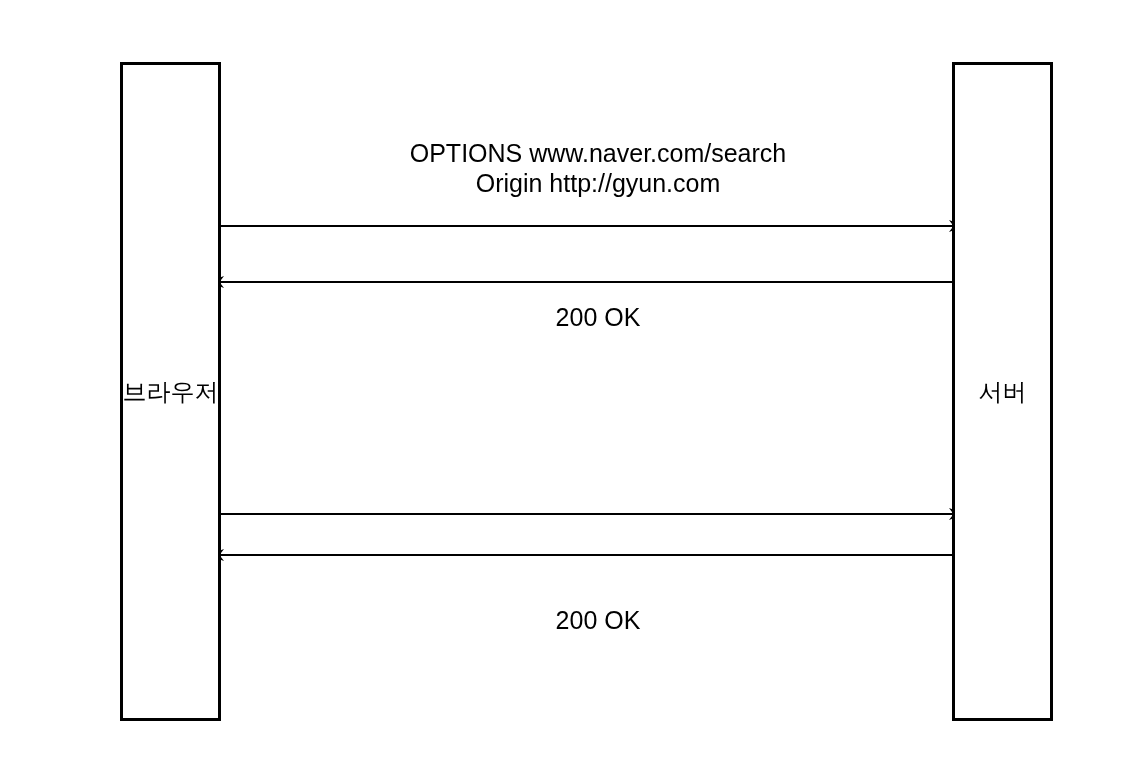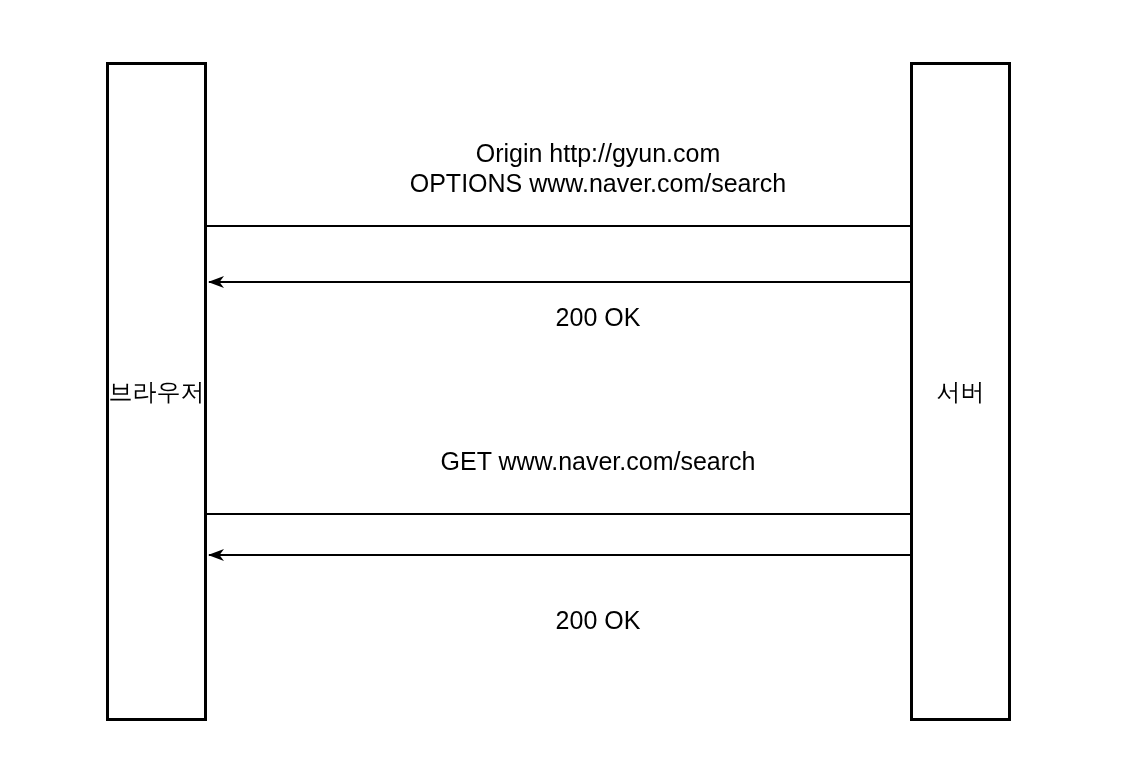--- a/index.html
+++ b/index.html
@@ -28,23 +28,24 @@
     position: absolute;
     top: 62px;
     width: 101px;
     height: 659px;
     border: 3px solid #000000;
     box-sizing: border-box;
     background: #ffffff;
     display: flex;
     align-items: center;
     justify-content: center;
+    margin-left: 14px;
   }
   .actor-browser { left: 106px; }
-  .actor-server  { left: 910px; }
+  .actor-server  { left: 938px; }
   .actor-label {
     font-size: 24px;
     line-height: 1;
     white-space: nowrap;
   }
   .msg {
     position: absolute;
     left: 207px;
     width: 760px;
     box-sizing: border-box;
@@ -78,29 +79,26 @@
 
   <div class="actor actor-browser">
     <span class="actor-label">브라우저</span>
   </div>
 
   <div class="actor actor-server">
     <span class="actor-label">서버</span>
   </div>
 
   <div class="msg msg-1">
+    <div>OPTIONS www.naver.com/search</div>
     <div>Origin http://gyun.com</div>
-    <div>OPTIONS www.naver.com/search</div>
   </div>
 
   <div class="msg msg-2">
     <div>200 OK</div>
   </div>
 
-  <div class="msg msg-3">
-    <div>GET www.naver.com/search</div>
-  </div>
 
   <div class="msg msg-4">
     <div>200 OK</div>
   </div>
 
 </div>
 
 </body></html>

